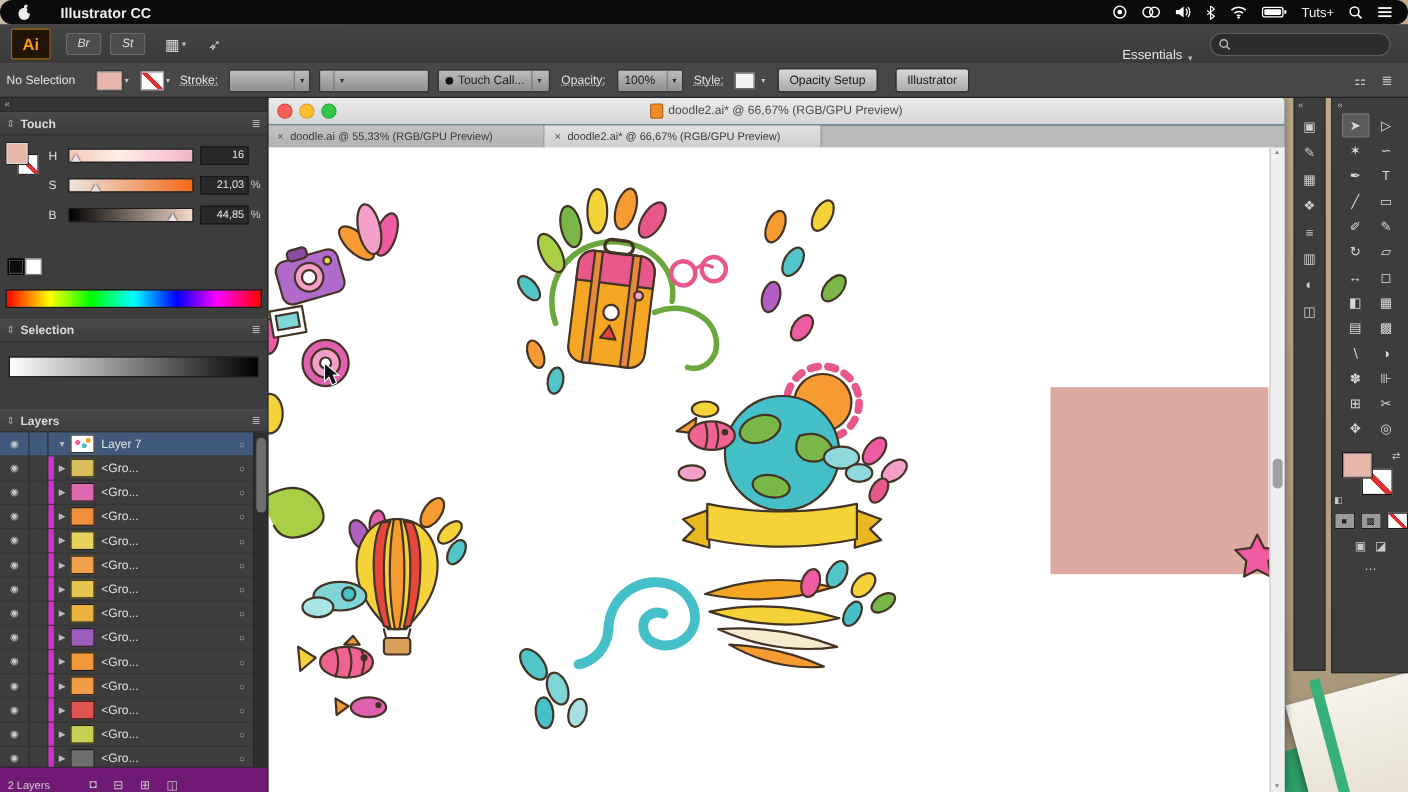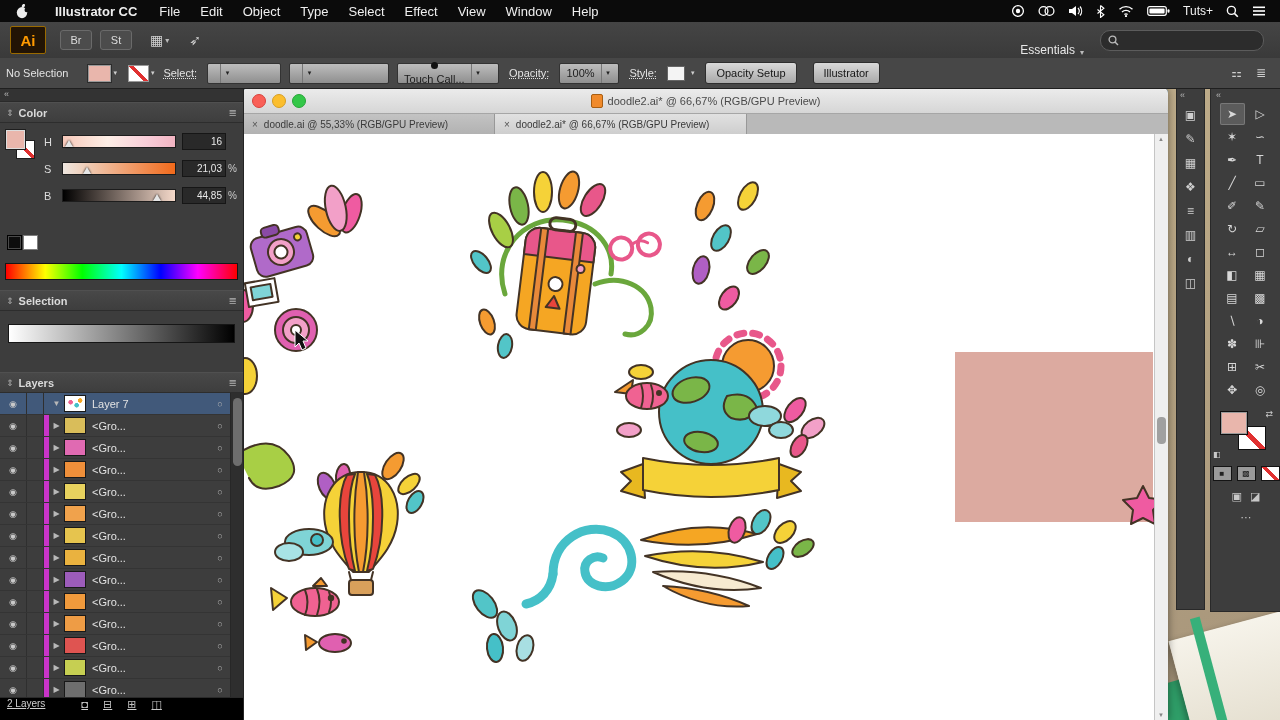--- a/index.html
+++ b/index.html
@@ -6,52 +6,52 @@
   #screen{position:relative;width:1280px;height:720px;overflow:hidden;
     font-family:"Liberation Sans","DejaVu Sans",sans-serif;background:#b3a28c;}
 
   
   #desk-bg{position:absolute;inset:0;background:linear-gradient(155deg,#cdbfa9 0%,#bba986 55%,#a6947a 100%);}
   .book-green{position:absolute;right:-14px;bottom:-36px;width:150px;height:86px;background:#2f9e68;transform:rotate(-16deg);}
   .book-white{position:absolute;right:-20px;bottom:-24px;width:118px;height:120px;background:linear-gradient(#f6f3ea,#e3ddcd);transform:rotate(-15deg);box-shadow:-3px 2px 6px rgba(0,0,0,.3);}
   .book-edge{position:absolute;right:66px;bottom:-6px;width:10px;height:110px;background:#37b07a;transform:rotate(-15deg);}
 
   
-  #menubar{position:absolute;left:0;top:0;width:1280px;height:22px;background:#0b0b0b;display:flex;align-items:center;color:#efefef;font-size:13px;z-index:50;}
+  #menubar{position:absolute;left:0;top:0;width:1280px;height:22px;background:#0b0b0b;display:flex;align-items:center;color:#efefef;font-size:13px;z-index:50;border-radius:11px;}
   .apple{margin:0 14px 0 16px;display:flex;align-items:center;}
   .app-name{font-weight:bold;padding:0 12px;}
   .menu-item{padding:0 10px;}
   #menu-status{margin-left:auto;display:flex;align-items:center;gap:13px;padding-right:14px;}
   .st-icon{display:flex;align-items:center;justify-content:center;color:#fff;font-size:12px;}
   .tuts{font-size:12px;color:#f2f2f2;}
 
   
   #appbar{position:absolute;left:0;top:22px;width:1280px;height:36px;background:linear-gradient(#454545,#3a3a3a);border-bottom:1px solid #282828;display:flex;align-items:center;z-index:40;}
   .ai-logo{width:34px;height:26px;margin:0 14px 0 10px;background:#221405;border:1px solid #9a6a00;color:#ff9a00;font-weight:bold;font-size:15px;display:flex;align-items:center;justify-content:center;border-radius:2px;}
-  .mini-btn{min-width:24px;height:18px;margin-right:8px;background:#4c4c4c;border:1px solid #6a6a6a;border-radius:3px;color:#ddd;font-size:11px;display:flex;align-items:center;justify-content:center;padding:0 3px;}
+  .mini-btn{min-width:24px;height:18px;margin-right:8px;background:#4c4c4c;border:1px solid #6a6a6a;border-radius:3px;color:#ddd;font-size:11px;display:flex;align-items:center;justify-content:center;padding:0 3px;font-style:italic;}
   .ab-icon{color:#cfcfcf;font-size:14px;margin:0 10px;display:flex;align-items:center;gap:2px;}
   .ab-caret{font-size:8px;color:#bbb;}
   #appbar .right{margin-left:auto;display:flex;align-items:center;gap:16px;padding-right:16px;}
   .workspace{color:#e8e8e8;font-size:12px;display:flex;align-items:flex-end;gap:5px;margin-top:19px;}
   .searchbox{width:148px;height:19px;background:#2c2c2c;border:1px solid #5c5c5c;border-radius:10px;display:flex;align-items:center;padding:0 7px;gap:5px;}
   .searchbox input{background:transparent;border:none;outline:none;color:#ddd;font-size:11px;width:110px;font-family:inherit;}
 
   
   #controlbar{position:absolute;left:0;top:58px;width:1280px;height:30px;background:#474747;border-bottom:1px solid #1f1f1f;display:flex;align-items:center;color:#e3e3e3;font-size:11px;z-index:40;}
   .cb-label{margin:0 6px;white-space:nowrap;}
   .cb-link{margin:0 6px;white-space:nowrap;text-decoration:underline dotted;}
   .swatch-fill{width:21px;height:15px;background:#e9b6ac;border:1px solid #999;box-shadow:0 0 0 1px #2c2c2c;margin-left:14px;}
   .swatch-stroke{width:19px;height:15px;background:#fff;border:1px solid #999;margin-left:8px;
     background-image:linear-gradient(45deg,transparent 43%,#e03030 43%,#e03030 57%,transparent 57%);}
   .tiny-caret{font-size:7px;color:#cfcfcf;margin:0 3px 0 2px;}
   .combo{height:19px;background:linear-gradient(#bdbdbd,#8f8f8f);border:1px solid #333;border-radius:2px;display:flex;align-items:center;color:#1c1c1c;margin:0 4px;}
-  .combo .val{padding:0 6px;white-space:nowrap;display:flex;align-items:center;gap:4px;flex-direction:column;}
+  .combo .val{padding:0 6px;white-space:nowrap;display:flex;align-items:center;gap:4px;}
   .combo .arrow{width:13px;align-self:stretch;border-left:1px solid #777;display:flex;align-items:center;justify-content:center;font-size:7px;color:#222;}
   .combo .dot{width:7px;height:7px;border-radius:50%;background:#111;display:inline-block;}
-  .combo.small{min-width:40px;}
+  .combo.small{min-width:40px;justify-content:space-between;}
   .style-swatch{width:16px;height:13px;background:#f4f4f4;border:1px solid #666;margin:0 4px;}
   .cb-button{height:20px;background:linear-gradient(#d9d9d9,#a9a9a9);border:1px solid #2e2e2e;border-radius:3px;color:#161616;display:flex;align-items:center;padding:0 10px;margin:0 8px;white-space:nowrap;}
   .cb-end-icons{margin-left:auto;display:flex;gap:14px;padding-right:14px;color:#cfcfcf;font-size:12px;}
 
   
   #left-dock{position:absolute;left:0;top:88px;width:243px;height:632px;background:#3d3d3d;border-right:1px solid #242424;display:flex;flex-direction:column;z-index:30;}
   .dock-grip{height:13px;background:#333;color:#b8b8b8;font-size:9px;line-height:13px;padding-left:4px;border-bottom:1px solid #2a2a2a;}
   .panel-header{height:19px;display:flex;align-items:center;background:linear-gradient(#484848,#3e3e3e);border-top:1px solid #505050;border-bottom:1px solid #2d2d2d;padding:0 6px;color:#dadada;font-size:11px;font-weight:bold;gap:5px;}
   .ph-collapse{font-size:9px;color:#aaa;font-weight:normal;}
   .panel-menu{margin-left:auto;color:#b5b5b5;font-size:10px;font-weight:normal;}
@@ -86,21 +86,21 @@
   .lr-lock{width:16px;border-right:1px solid #2f2f2f;align-self:stretch;}
   .lr-colorbar{width:5px;align-self:stretch;}
   .lr-expand{width:15px;color:#b8b8b8;font-size:8px;text-align:center;}
   .lr-thumb{width:20px;height:15px;border:1px solid #191919;margin-right:6px;flex:none;background:#bbb;}
   .thumb-art{background:#fff;background-image:
     radial-gradient(circle at 28% 42%,#f06292 0 2px,transparent 2.5px),
     radial-gradient(circle at 58% 62%,#45c0c8 0 2px,transparent 2.5px),
     radial-gradient(circle at 76% 30%,#f5a623 0 2px,transparent 2.5px);}
   .lr-name{flex:1;white-space:nowrap;overflow:hidden;}
   .lr-target{width:22px;text-align:center;color:#b3b3b3;font-size:9px;}
-  .layers-status{height:22px;background:#000000;border-top:1px solid #2a2a2a;display:flex;align-items:flex-start;padding:0 7px;color:#cfcfcf;font-size:10px;text-decoration:underline;}
+  .layers-status{height:22px;background:#701a75;border-top:1px solid #2a2a2a;display:flex;align-items:flex-end;padding:0 7px;color:#cfcfcf;font-size:10px;}
   #layers-status-icons{display:flex;margin-left:36px;gap:15px;}
   .lsb-icon{color:#c2c2c2;font-size:11px;}
 
   
   #doc-window{position:absolute;left:243px;top:88px;width:925px;height:632px;background:#0c4a6e;border-radius:5px 5px 0 0;box-shadow:0 0 9px rgba(0,0,0,.45);z-index:20;}
   .titlebar{height:25px;background:linear-gradient(#ececec,#d6d6d6);border-bottom:1px solid #a6a6a6;border-radius:5px 5px 0 0;position:relative;display:flex;align-items:center;justify-content:center;}
   .tl{position:absolute;width:12px;height:12px;border-radius:50%;top:6px;}
   .tl-red{left:9px;background:#f95f57;border:1px solid #d8423c;}
   .tl-yellow{left:29px;background:#fbbe2e;border:1px solid #d79e23;}
   .tl-green{left:49px;background:#33c748;border:1px solid #27a538;}
@@ -151,21 +151,20 @@
 
   <div id="menubar">
     <span class="apple">
       <svg width="13" height="15" viewBox="0 0 13 15">
           <ellipse cx="6" cy="8.6" rx="5.2" ry="5.6" fill="#ededed"></ellipse>
           <circle cx="10.8" cy="6" r="2.3" fill="#0b0b0b"></circle>
           <ellipse cx="7.4" cy="1.8" rx="1.4" ry="2" fill="#ededed" transform="rotate(30 7.4 1.8)"></ellipse>
         </svg>
     </span>
     <span class="app-name">Illustrator CC</span>
-    <span id="menu-items"><span class="menu-item">File</span><span class="menu-item">Edit</span><span class="menu-item">Object</span><span class="menu-item">Type</span><span class="menu-item">Select</span><span class="menu-item">Effect</span><span class="menu-item">View</span><span class="menu-item">Window</span><span class="menu-item">Help</span></span>
     <span id="menu-status">
       <span class="st-icon">
         <svg width="14" height="14" viewBox="0 0 14 14">
             <circle cx="7" cy="7" r="5.4" fill="none" stroke="#fff" stroke-width="1.3"></circle>
             <circle cx="7" cy="7" r="2.2" fill="#fff"></circle>
           </svg>
       </span>
       <span class="st-icon">
         <svg width="17" height="12" viewBox="0 0 17 12">
             <circle cx="5.5" cy="6" r="4.4" fill="none" stroke="#fff" stroke-width="1.3"></circle>
@@ -235,21 +234,21 @@
       </span>
     </span>
   </div>
 
   <div id="controlbar">
     <span class="cb-label">No Selection</span>
     <span class="swatch-fill"></span>
     <span class="tiny-caret">▾</span>
     <span class="swatch-stroke"></span>
     <span class="tiny-caret">▾</span>
-    <span class="cb-link">Select:</span>
+    <span class="cb-link">Stroke:</span>
     <span class="combo small" style="width:72px;">
         <span class="val"></span>
         <span class="arrow">▾</span>
       </span>
     <span class="combo" style="width:98px;">
         <span class="val"></span>
         <span class="arrow">▾</span>
       </span>
     <span class="combo" style="width:100px;">
       <span class="val">
@@ -273,21 +272,21 @@
       <span>≣</span>
     </span>
   </div>
 
   <div id="left-dock">
     <div class="dock-grip">«</div>
 
     <div>
       <div class="panel-header">
         <span class="ph-collapse">⇕</span>
-        <span>Color</span>
+        <span>Touch</span>
         <span class="panel-menu">≣</span>
       </div>
       <div class="color-body">
         <span class="mini-stroke"></span>
         <span class="mini-fill"></span>
         <div id="color-sliders">
             <div class="slider-row">
               <span class="sl-label">H</span>
               <span class="sl-track sl-0">
                 <i class="sl-handle" style="left: 5%;"></i>

